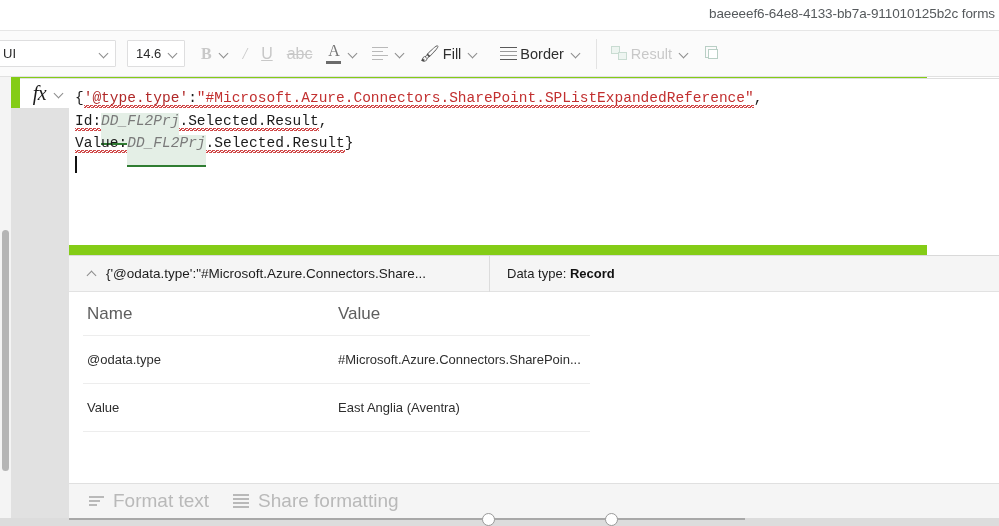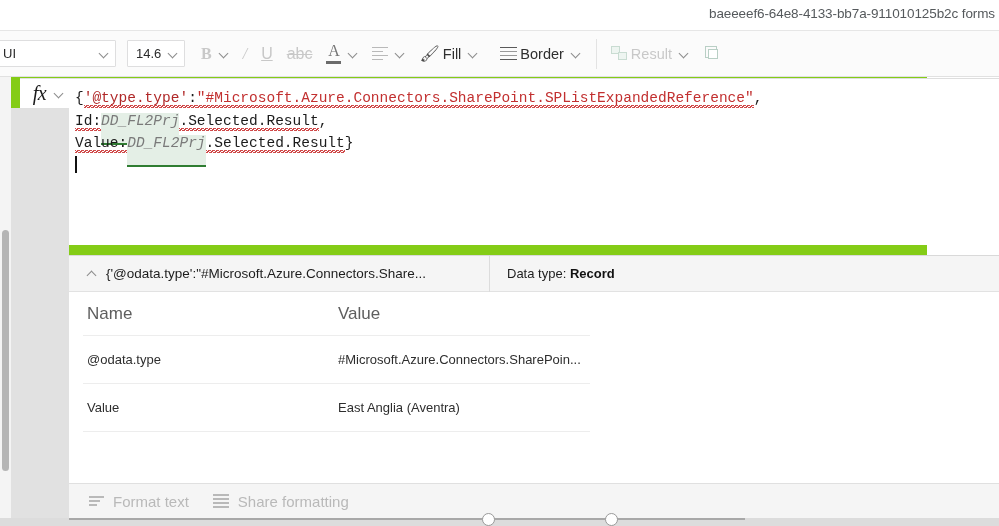--- a/index.html
+++ b/index.html
@@ -214,21 +214,21 @@
 
   
   .bottom-bar {
     position: absolute; left: 69px; top: 483px; width: 930px; height: 35px;
     background: #f5f5f5;
     border-top: 1px solid #e0e0e0;
     display: flex; align-items: center; padding-left: 20px; gap: 24px;
   }
   .bb-btn {
     display: flex; align-items: center; gap: 9px;
-    color: #b9b9b9; font-size: 15px; white-space: nowrap; justify-content: flex-end;
+    color: #b9b9b9; font-size: 19px; white-space: nowrap; justify-content: flex-end;
   }
 
   
   .canvas-bottom {
     position: absolute; left: 0; top: 518px; width: 999px; height: 8px;
     background: #dcdcdc;
   }
   .sel-line {
     position: absolute; left: 69px; top: 518px; width: 676px; height: 1.5px;
     background: #a8a8a8;

